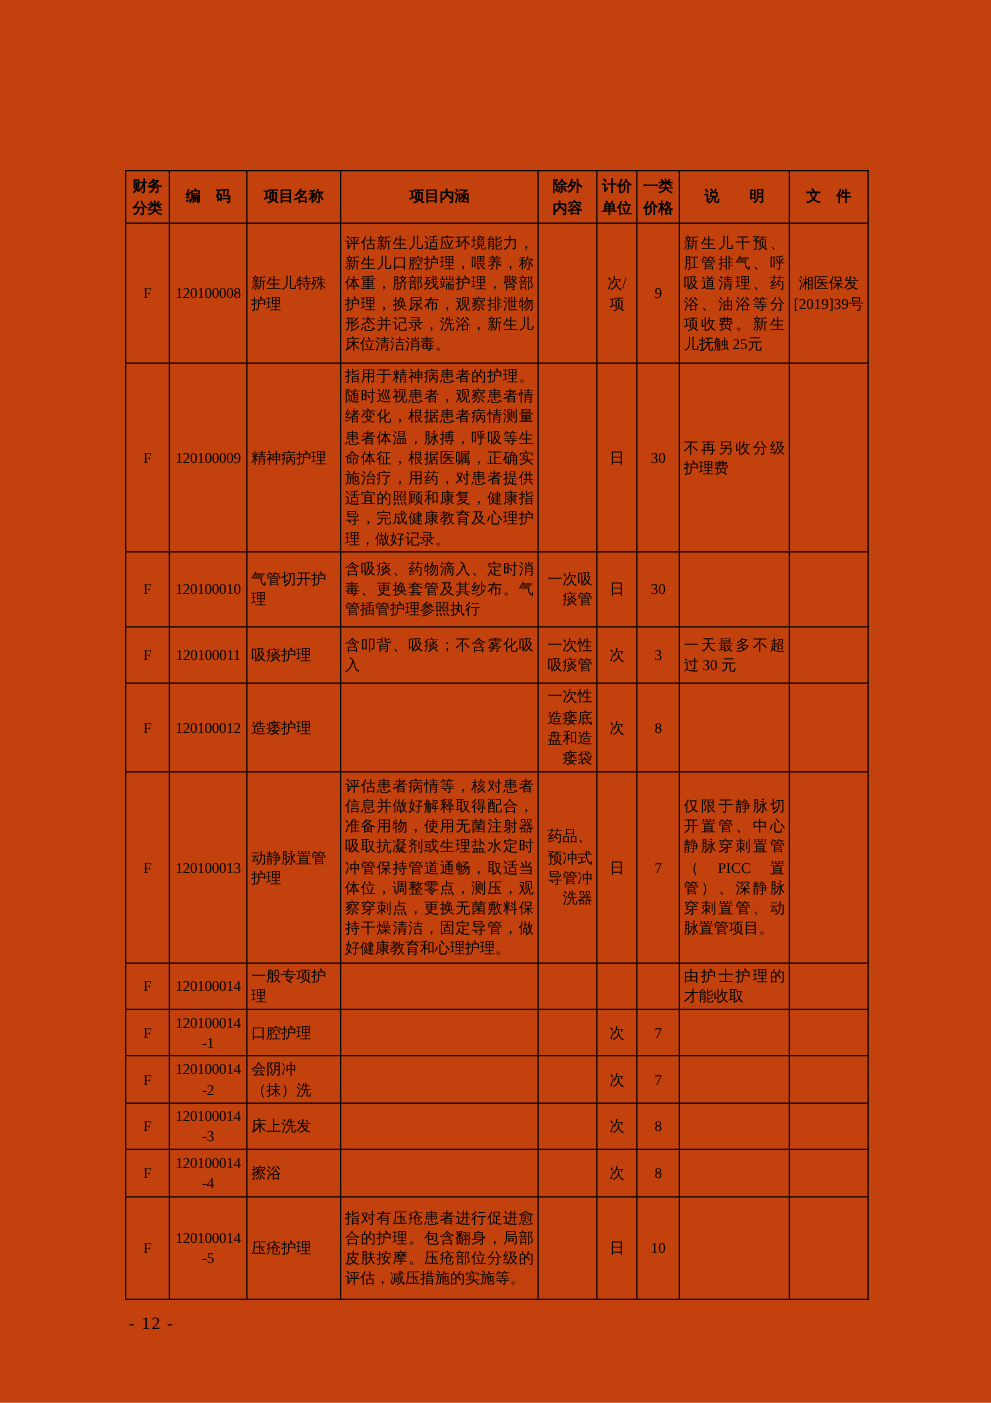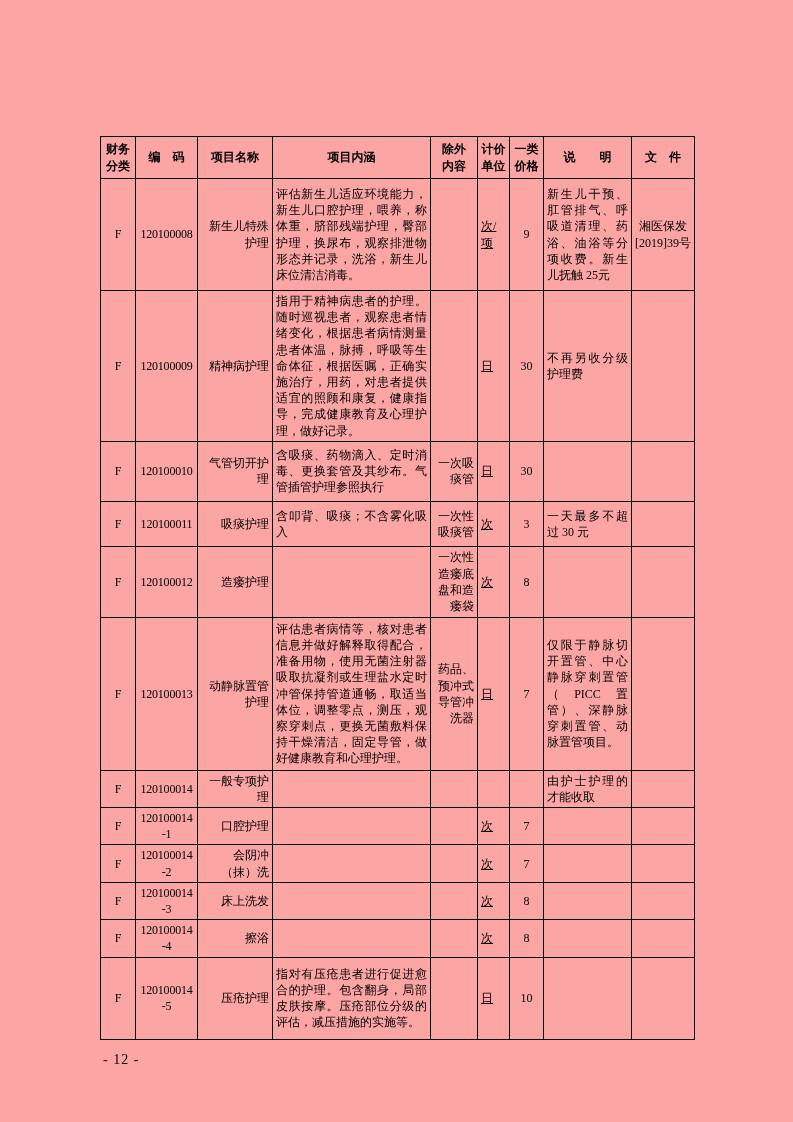--- a/index.html
+++ b/index.html
@@ -8,21 +8,21 @@
     width: 793px;
     height: 1122px;
     background: #ffffff;
     font-family: "Liberation Serif", "DejaVu Serif", serif;
     color: #000000;
     position: relative;
   }
   .doc-page {
     position: absolute;
     inset: 0;
-    background: #fca5a5;
+    background: #c2410c;
   }
   table.fee-table {
     position: absolute;
     left: 100px;
     top: 136px;
     width: 594px;
     border-collapse: collapse;
     table-layout: fixed;
   }
   table.fee-table th,
@@ -36,24 +36,24 @@
     overflow: hidden;
   }
   table.fee-table th {
     font-weight: bold;
     text-align: center;
     white-space: pre-line;
     padding: 3px 1px;
   }
   .c-cat  { text-align: center; }
   .c-code { text-align: center; padding: 1px 1px; font-size: 11.5px; letter-spacing: -0.2px; white-space: pre-line; }
-  .c-name { text-align: right; }
+  .c-name { text-align: left; }
   .c-content { text-align: justify; }
   .c-excl { text-align: right; padding: 2px 2px; }
-  .c-unit { padding: 2px 1px; text-decoration: underline; }
+  .c-unit { text-align: center; padding: 2px 1px; }
   .c-price { text-align: center; }
   .c-note { text-align: justify; font-family: Liberation Serif, serif; }
   .c-file { text-align: center; padding: 2px 2px; }
   .page-number {
     position: absolute;
     left: 103px;
     top: 1052px;
     font-size: 14px;
     letter-spacing: 1px;
   }

